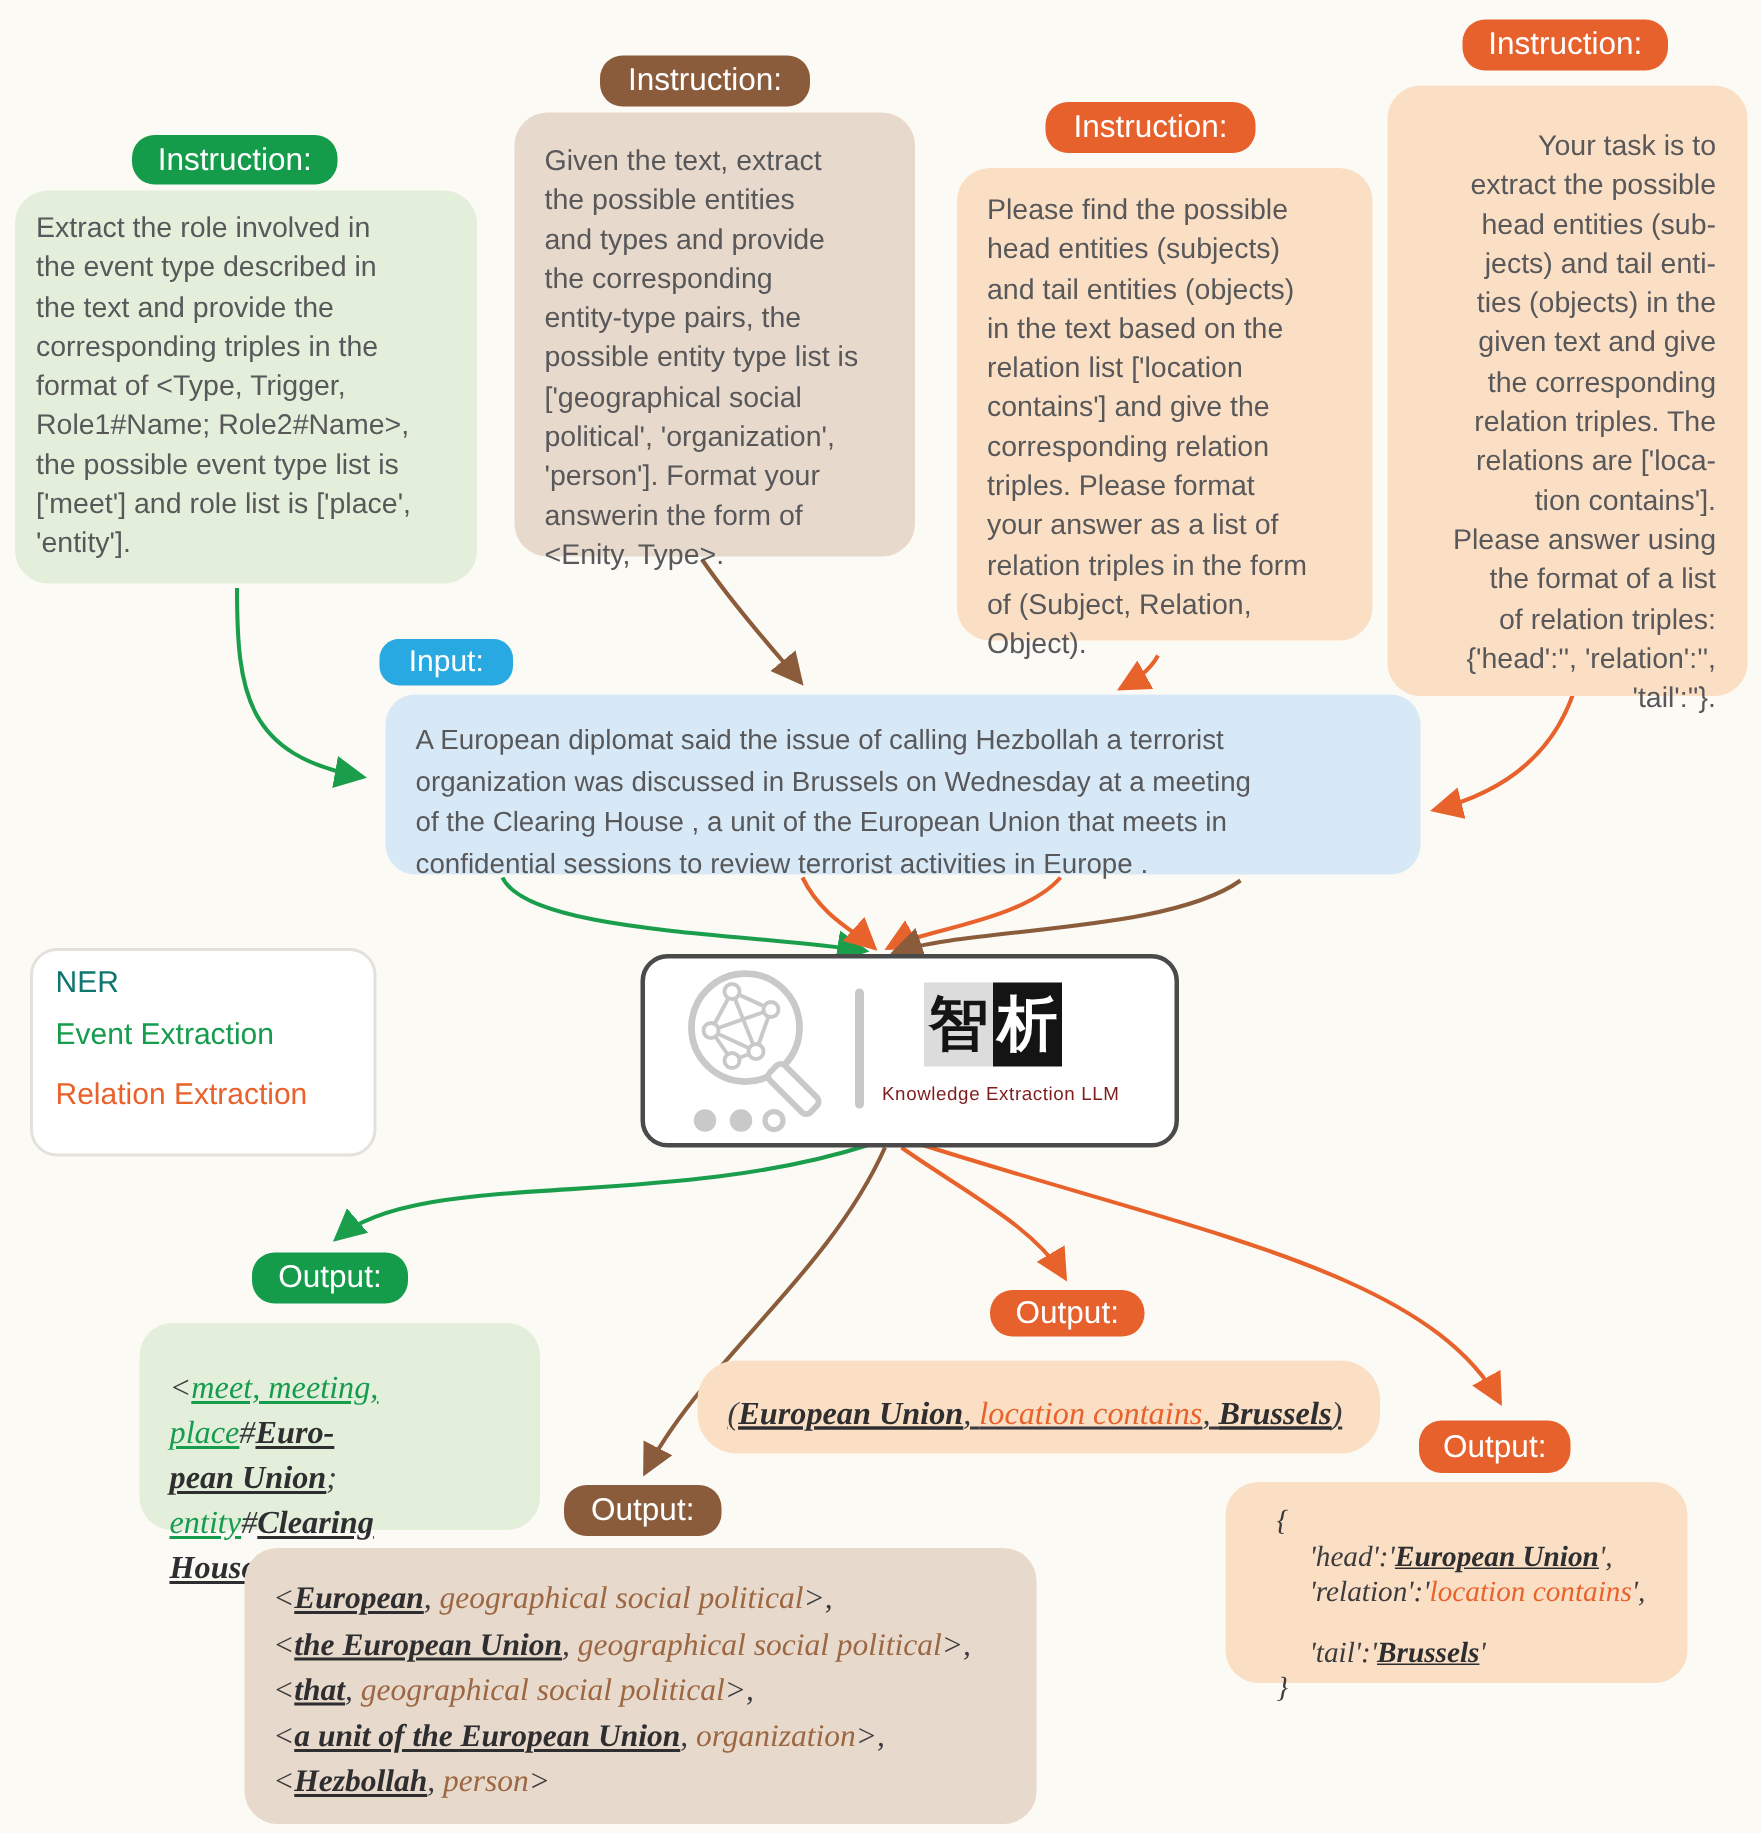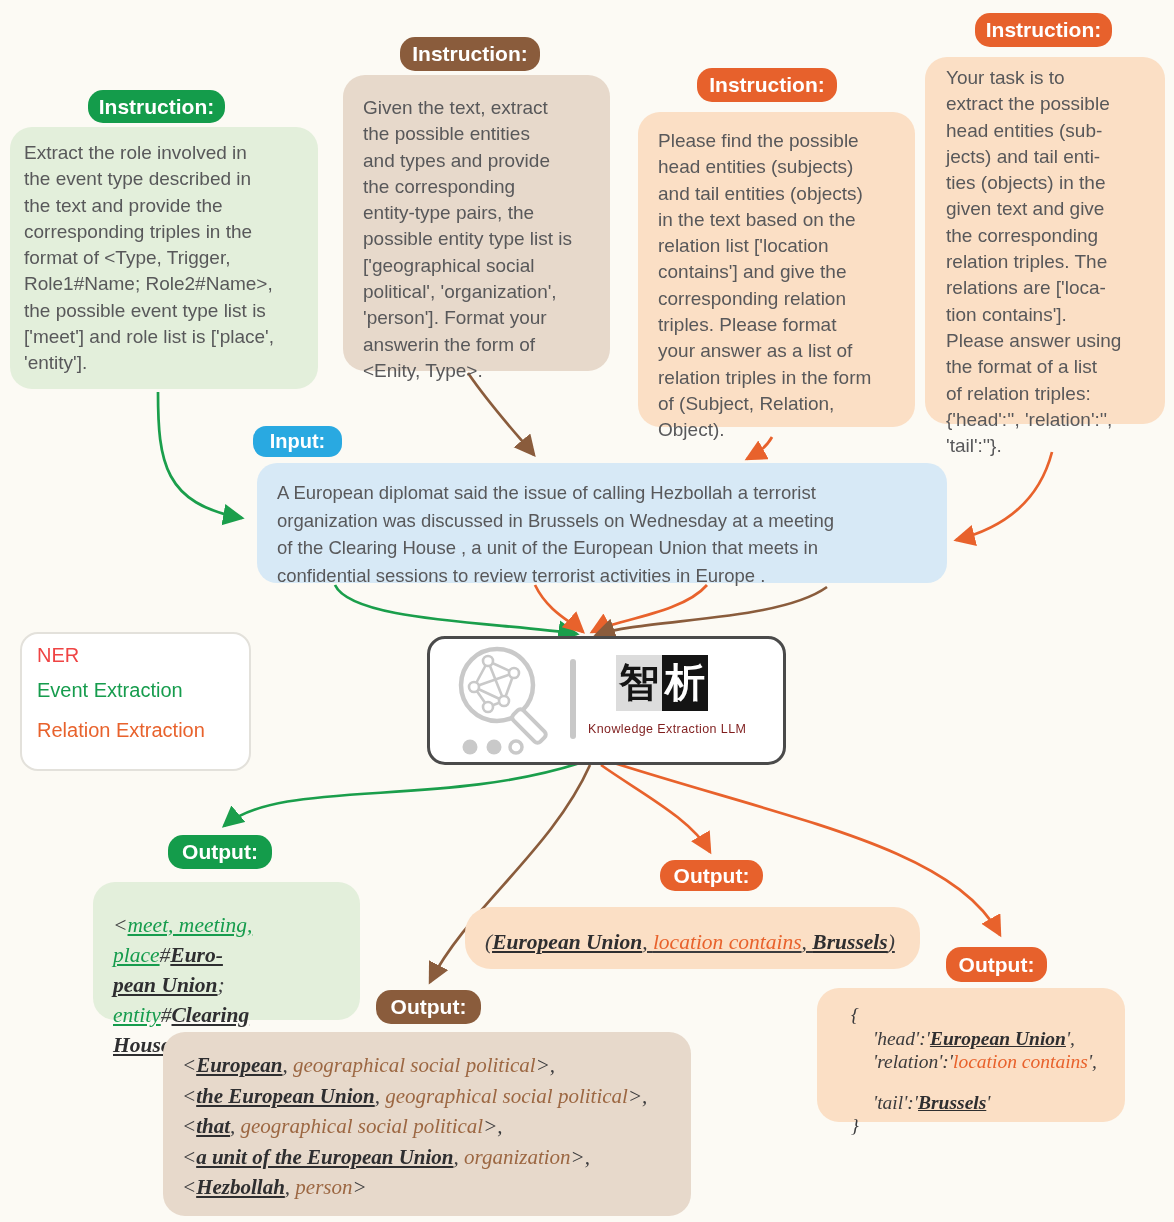--- a/index.html
+++ b/index.html
@@ -1,38 +1,38 @@
 <!DOCTYPE html>
 <html><head>
 <meta charset="utf-8">
 <style>
   html,body{margin:0;padding:0;background:#FCFAF4;}
   #canvas{position:relative;width:1174px;height:1222px;background:#FCFAF4;overflow:hidden;
           font-family:"Liberation Sans",sans-serif;}
   .arrows{position:absolute;left:0;top:0;z-index:1;}
-  .pill{position:absolute;z-index:3;color:#fff;font-weight:bold;text-align:center;
+  .pill{position:absolute;z-index:3;color:#fff;font-weight:normal;text-align:center;
         border-radius:15px;font-size:21px;display:flex;align-items:center;justify-content:center;}
   .pill-green{background:#149C4B;}
   .pill-brown{background:#8A5C3C;}
   .pill-orange{background:#E7612C;}
   .pill-blue{background:#29A9E1;border-radius:13px;font-size:20px;}
   .box{position:absolute;z-index:2;border-radius:22px;color:#58585A;}
   .instr-text{white-space:pre-line;font-size:19px;line-height:26.3px;}
   .bg-green{background:#E3EFDB;}
   .bg-brown{background:#E7D9CB;}
   .bg-orange{background:#FBDFC5;}
   .bg-blue{background:#D7E9F6;}
   .serif-out{font-family:"Liberation Serif",serif;font-style:italic;color:#3B3B3D;}
   .seg-ent{font-weight:bold;text-decoration:underline;color:#2E2E30;}
   .seg-green{color:#169C4D;text-decoration:underline;}
   .seg-brown{color:#9C6742;}
   .seg-orange{color:#E8622C;}
   .seg-plain{color:#3B3B3D;}
   .legend-label{font-size:20px;position:absolute;left:15px;}
-  .lg-brown{color:#ef4444;}
+  .lg-brown{color:#0f766e;}
   .lg-green{color:#169C4D;}
   .lg-orange{color:#E8622C;}
   .logo-box{position:absolute;z-index:2;background:#fff;border:3.5px solid #4A4A4A;border-radius:18px;}
   .cjk{position:absolute;width:46px;height:56px;font-size:40px;line-height:56px;text-align:center;
        font-family:"Liberation Serif",serif;font-weight:bold;}
   .logo-sub{position:absolute;color:#7f1d1d;font-size:12.5px;letter-spacing:.4px;}
   .divider{position:absolute;width:6px;border-radius:3px;background:#C8C8C8;}
 </style>
 </head>
 <body>
@@ -102,21 +102,21 @@
 and tail entities (objects)
 in the text based on the
 relation list ['location
 contains'] and give the
 corresponding relation
 triples. Please format
 your answer as a list of
 relation triples in the form
 of (Subject, Relation,
 Object).</div>
-  <div class="box bg-orange instr-text" style="left:925px;top:57px;width:198px;height:351px;padding:8px 21px;">Your task is to
+  <div class="box bg-orange instr-text" style="left:925px;top:57px;width:198px;height:351px;padding:28px 21px;text-align:right;">Your task is to
 extract the possible
 head entities (sub-
 jects) and tail enti-
 ties (objects) in the
 given text and give
 the corresponding
 relation triples. The
 relations are ['loca-
 tion contains'].
 Please answer using

